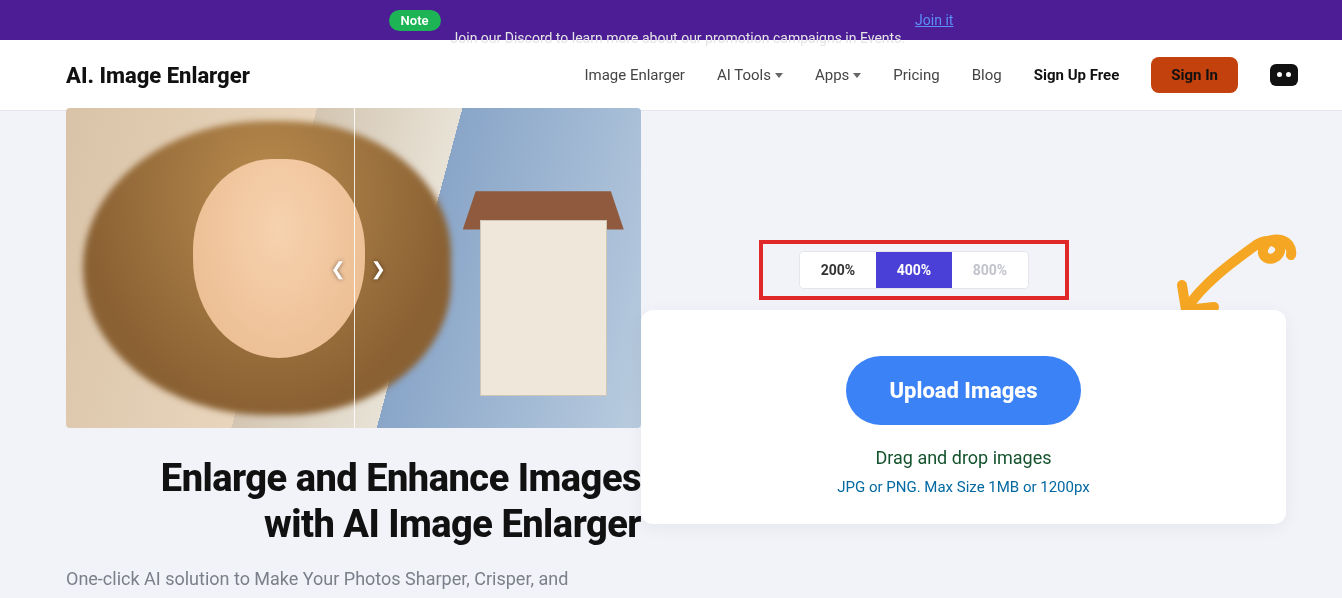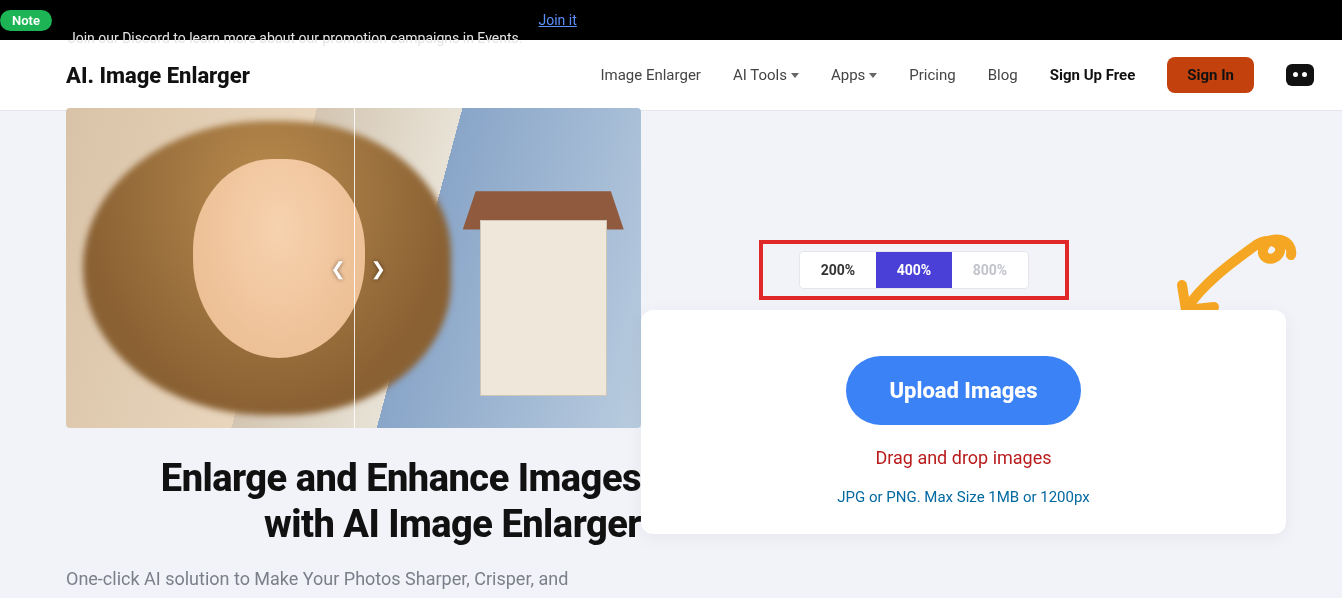--- a/index.html
+++ b/index.html
@@ -1,21 +1,21 @@
 <!DOCTYPE html>
 <html><head>
 <meta charset="utf-8">
 <style>
 * { margin:0; padding:0; box-sizing:border-box; font-family:-apple-system,BlinkMacSystemFont,"Segoe UI",Roboto,sans-serif; }
 body { width:1342px; height:598px; background:#f1f3f9; overflow:hidden; }
-.topbar { height:40px; background:#000000; display:flex; align-items:center; gap:16px; }
+.topbar { height:40px; background:#4c1d95; display:flex; align-items:center; justify-content:center; gap:10px; }
 .note-pill { background:#1cb454; color:#fff; font-size:13px; font-weight:600; padding:3px 12px; border-radius:999px; }
 .topbar-text { color:#e5e5e5; font-size:14px;margin-top:35px; }
 .topbar-link { color:#5b8ff9; text-decoration:underline; font-size:14px; cursor:pointer; }
-.header { height:70px; background:#fff; display:flex; align-items:center; padding:0 28px 0 66px; box-shadow:0 1px 0 rgba(0,0,0,0.05); }
+.header { height:70px; background:#fff; display:flex; align-items:center; padding:0 44px 0 66px; box-shadow:0 1px 0 rgba(0,0,0,0.05); }
 .logo { font-size:22px; font-weight:800; color:#111; }
 .nav { margin-left:auto; display:flex; align-items:center; gap:32px; }
 .nav-item { font-size:15px; color:#444; cursor:pointer; display:flex; align-items:center; gap:4px; }
 .nav-item.bold { font-weight:700; color:#111; }
 .signin-btn { background:#c2410c; color:#111; font-weight:700; font-size:15px; padding:9px 20px; border-radius:8px; cursor:pointer; }
 .discord { width:28px; height:22px; background:#111; border-radius:6px; position:relative; cursor:pointer; }
 .discord:before,.discord:after{content:"";position:absolute;width:5px;height:5px;background:#fff;border-radius:50%;top:8px;}
 .discord:before{left:7px;} .discord:after{right:7px;}
 .chev { width:0;height:0;border-left:4px solid transparent;border-right:4px solid transparent;border-top:5px solid #666;display:inline-block; }
 .content { display:flex; padding:0 66px; }
@@ -35,21 +35,21 @@
 .subtitle { font-size:18px; color:#7a7f8a; line-height:1.5; margin-top:18px; max-width:560px; }
 .right { flex:1; position:relative; padding-left:40px; padding-top:120px; }
 .scale-wrap { position:absolute; left:118px; top:130px; width:310px; height:60px; border:4px solid #e02828; display:flex; align-items:center; justify-content:center; }
 .scale-seg { display:flex; border-radius:4px; overflow:hidden; box-shadow:0 0 0 1px #e5e5ea; }
 .seg { width:76px; height:36px; display:flex; align-items:center; justify-content:center; font-size:14px; font-weight:700; background:#fff; color:#333; cursor:pointer; }
 .seg.active { background:#4a3fd6; color:#fff; }
 .seg.disabled { color:#c2c4cc; cursor:default; }
 .curly { position:absolute; right:-30px; top:115px; width:130px; height:130px; }
 .upload-card { position:absolute; left:0; right:-10px; top:200px; background:#fff; border-radius:12px; padding:28px 20px 28px; text-align:center; box-shadow:0 4px 18px rgba(0,0,0,0.05); }
 .upload-btn { display:inline-block; background:#3b82f6; color:#fff; font-size:22px; font-weight:800; padding:22px 44px; border-radius:999px; cursor:pointer; margin:18px 0 22px; }
-.drag-text { font-size:18px; color:#b91c1c; margin-bottom:20px; }
+.drag-text { font-size:18px; color:#14532d; margin-bottom:10px; }
 .hint-text { font-size:15px; color:#0369a1; }
 </style>
 </head>
 <body>
 
 <div class="topbar">
   <span class="note-pill">Note</span>
   <span class="topbar-text">Join our Discord to learn more about our promotion campaigns in Events.</span>
   <a class="topbar-link">Join it</a>
 </div>

